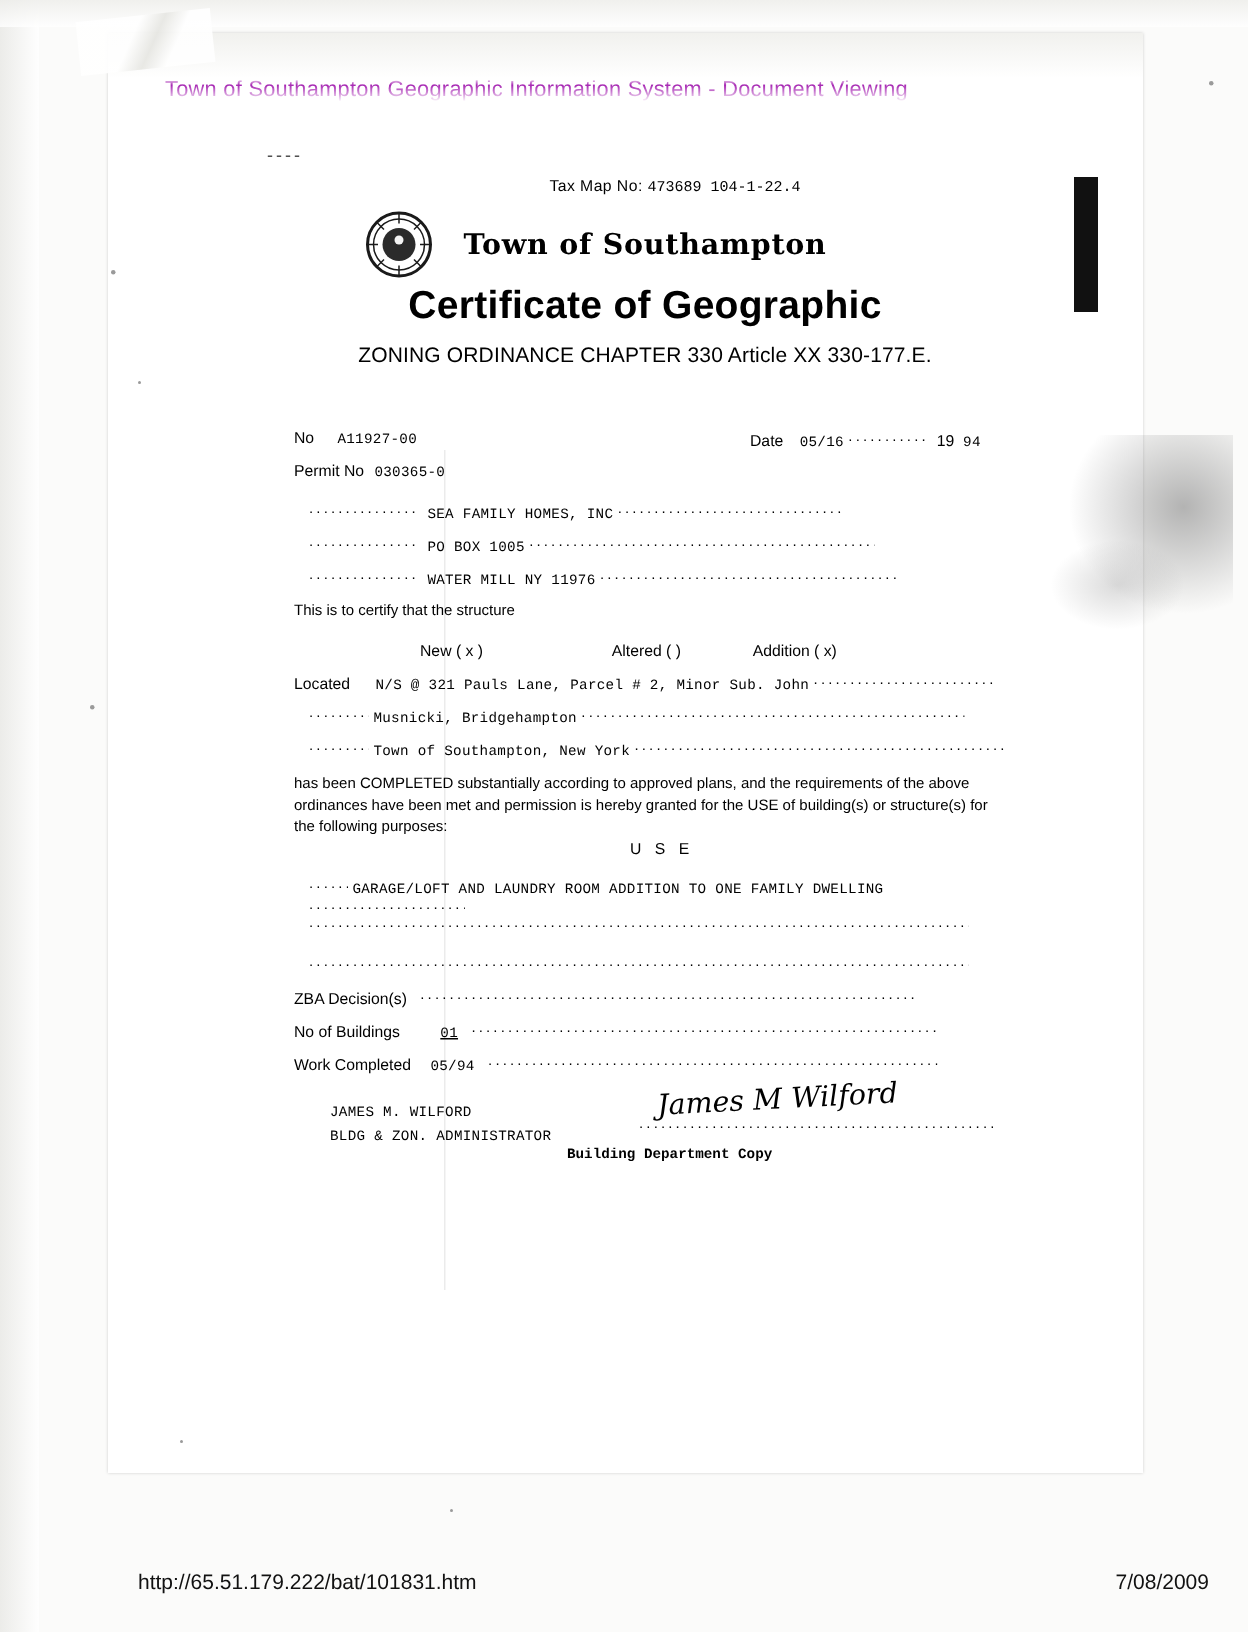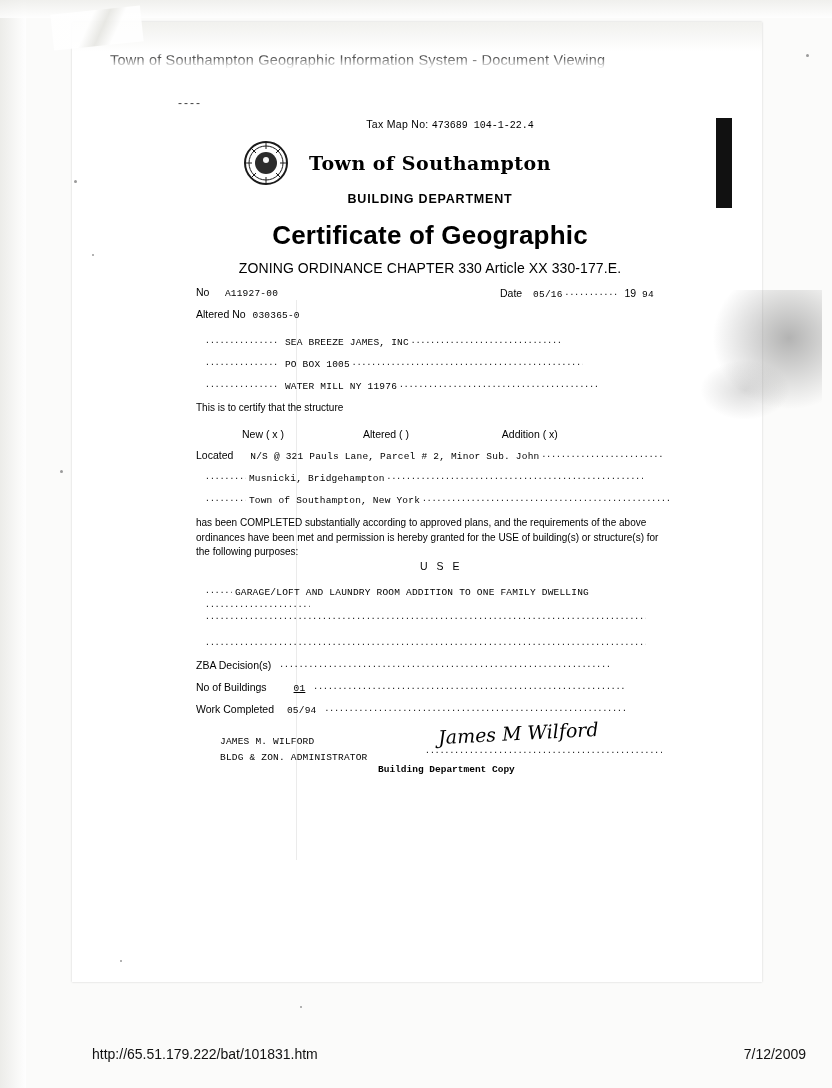--- a/index.html
+++ b/index.html
@@ -81,21 +81,21 @@
     background: rgba(0,0,0,0.08);
   }
 
   
   .gis-header {
     position: absolute;
     left: 110px; top: 52px;
     width: 510px;
     font-size: 14.5px;
     letter-spacing: .2px;
-    color: #404040;
+    color: #a21caf;
     white-space: nowrap;
     overflow: hidden;
     -webkit-mask-image: linear-gradient(to bottom, rgba(0,0,0,0.0) 0%, rgba(0,0,0,0.95) 30%, rgba(0,0,0,0.1) 92%);
     mask-image: linear-gradient(to bottom, rgba(0,0,0,0.0) 0%, rgba(0,0,0,0.95) 30%, rgba(0,0,0,0.1) 92%);
   }
   .dash-mark {
     position: absolute;
     left: 178px; top: 96px;
     font-size: 12px; color: #444; letter-spacing: 2px;
   }
@@ -177,21 +177,21 @@
 
   .addr { position: absolute; left: 26px; }
   .addr1 { top: 216px; }
   .addr2 { top: 238px; }
   .addr3 { top: 260px; }
   .addr .dots { width: 72px; }
   .addr .typed { margin-left: 4px; }
 
   .certify { position: absolute; left: 16px; top: 284px; font-size: 10px; }
 
-  .nwalt { position: absolute; left: 62px; top: 310px; font-size: 10.5px; }
+  .nwalt { position: absolute; left: 62px; top: 310px; font-size: 10.5px; text-align: center; }
   .nwalt span { display: inline-block; }
 
   .located { position: absolute; left: 16px; top: 330px; }
   .loc-line2 { position: absolute; left: 26px; top: 352px; }
   .loc-line3 { position: absolute; left: 26px; top: 374px; }
 
   .completed {
     position: absolute; left: 16px; top: 398px; width: 476px;
     font-size: 10px; line-height: 1.45;
   }
@@ -283,45 +283,44 @@
         <circle cx="23" cy="20" r="3" fill="#f4f4f4"></circle>
       </svg>
     </div>
 
     <div class="taxmap">
       <span>Tax Map No:</span>
       <span class="val">473689 104-1-22.4</span>
     </div>
 
     <div class="town-name">Town of Southampton</div>
-    <div class="dept">BUILDING DEPARTMENT</div>
     <div class="cert-title">Certificate of Geographic</div>
     <div class="zoning">ZONING ORDINANCE CHAPTER 330 Article XX 330-177.E.</div>
 
     <div class="row r-no">
       <span class="lbl">No</span>
       <span class="typed">A11927-00</span>
     </div>
 
     <div class="row r-date">
       <span class="lbl">Date</span>
       <span class="typed" style="margin-left:8px;">05/16</span>
       <span class="dots" style="width:56px;">...........</span>
       <span class="lbl">19</span>
       <span class="typed" style="margin-left:3px;">94</span>
     </div>
 
     <div class="row r-permit">
-      <span class="lbl">Altered No</span>
+      <span class="lbl">Permit No</span>
       <span class="typed" style="margin-left:4px;">030365-0</span>
     </div>
 
     <div class="row addr addr1">
       <span class="dots">....................................</span>
-      <span class="typed">SEA BREEZE JAMES, INC</span>
+      <span class="typed">SEA FAMILY HOMES, INC</span>
       <span class="dots" style="width:150px;">........................................................</span>
     </div>
     <div class="row addr addr2">
       <span class="dots">....................................</span>
       <span class="typed">PO BOX 1005</span>
       <span class="dots" style="width:230px;">..............................................................................</span>
     </div>
     <div class="row addr addr3">
       <span class="dots">....................................</span>
       <span class="typed">WATER MILL NY 11976</span>
@@ -390,15 +389,15 @@
     <div class="row sig-title typed">BLDG &amp; ZON. ADMINISTRATOR</div>
     <div class="signature">James M Wilford</div>
     <div class="row sig-dots">
       <span class="dots" style="width:236px;">.....................................................................................</span>
     </div>
     <div class="copy-line">Building Department Copy</div>
 
   </div>
 
   <div class="footer-url">http://65.51.179.222/bat/101831.htm</div>
-  <div class="footer-date">7/12/2009</div>
+  <div class="footer-date">7/08/2009</div>
 
 </div>
 
 </body></html>

